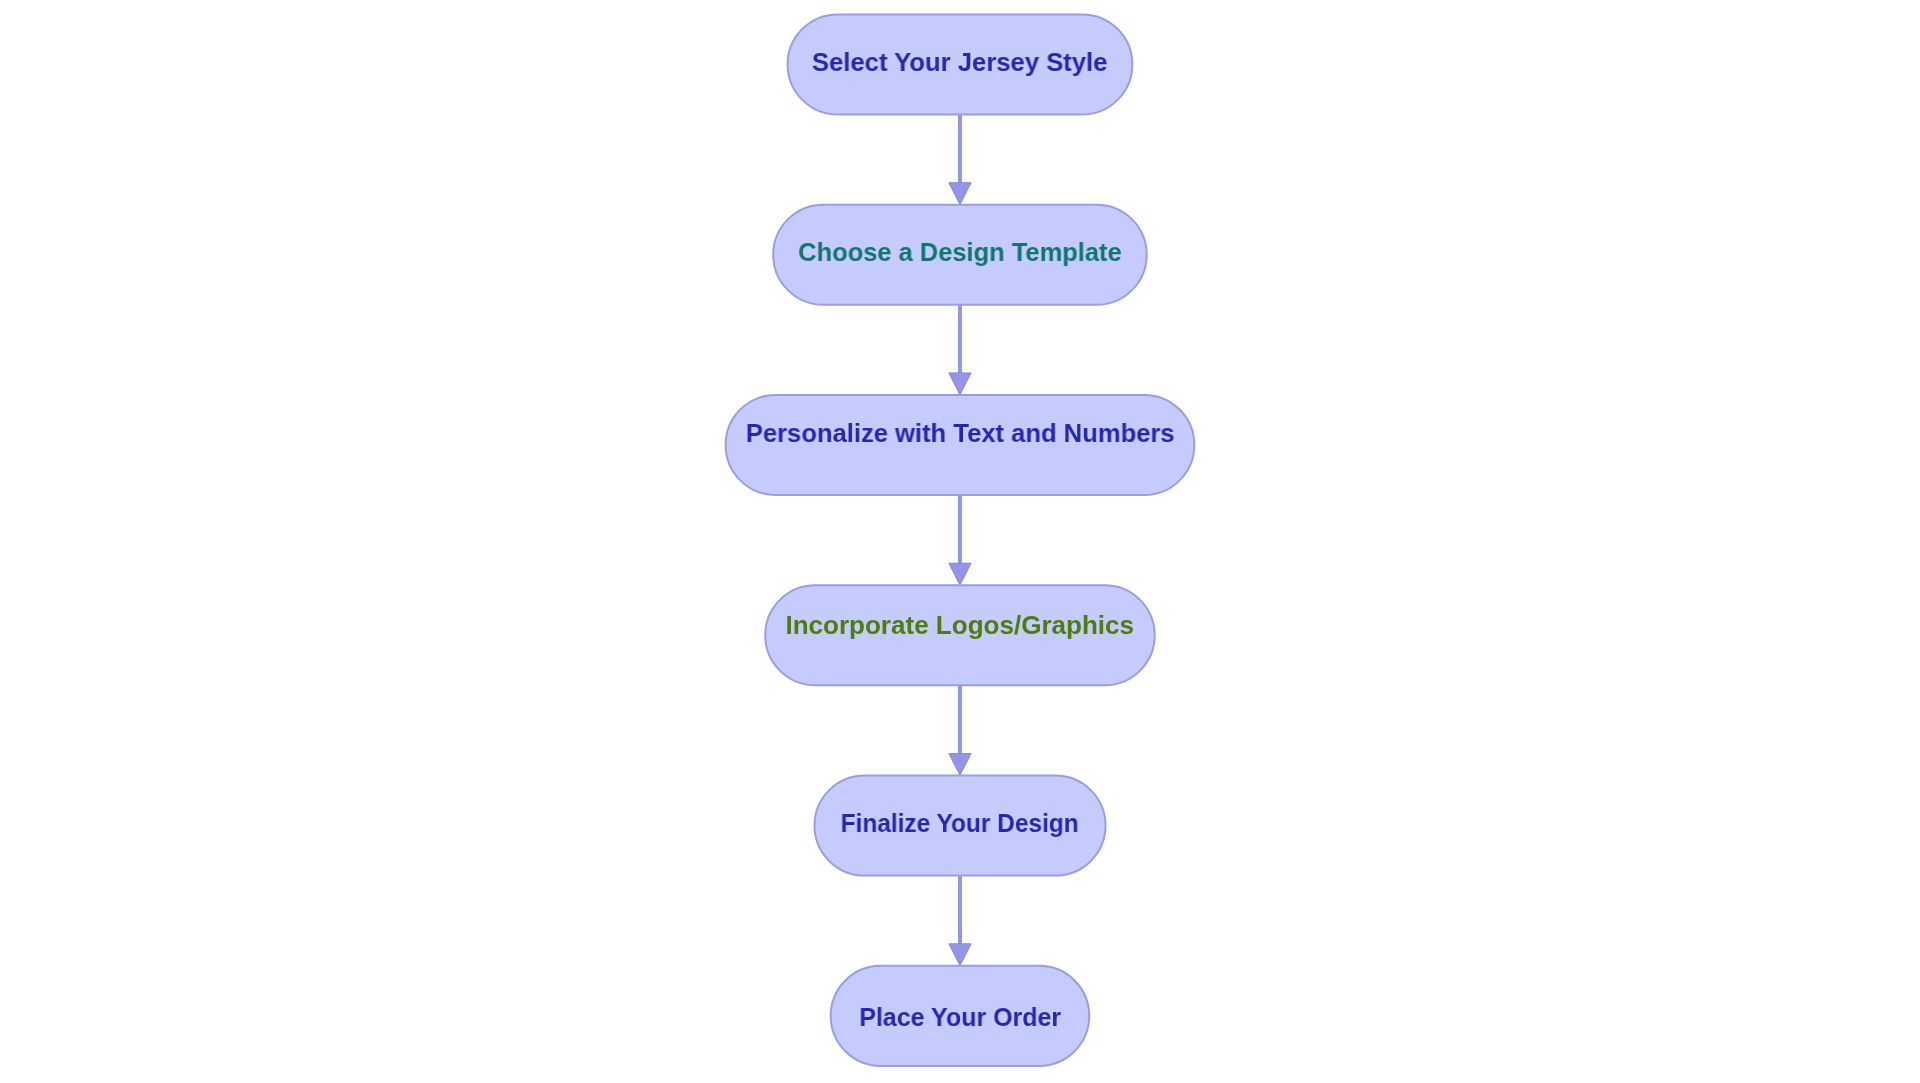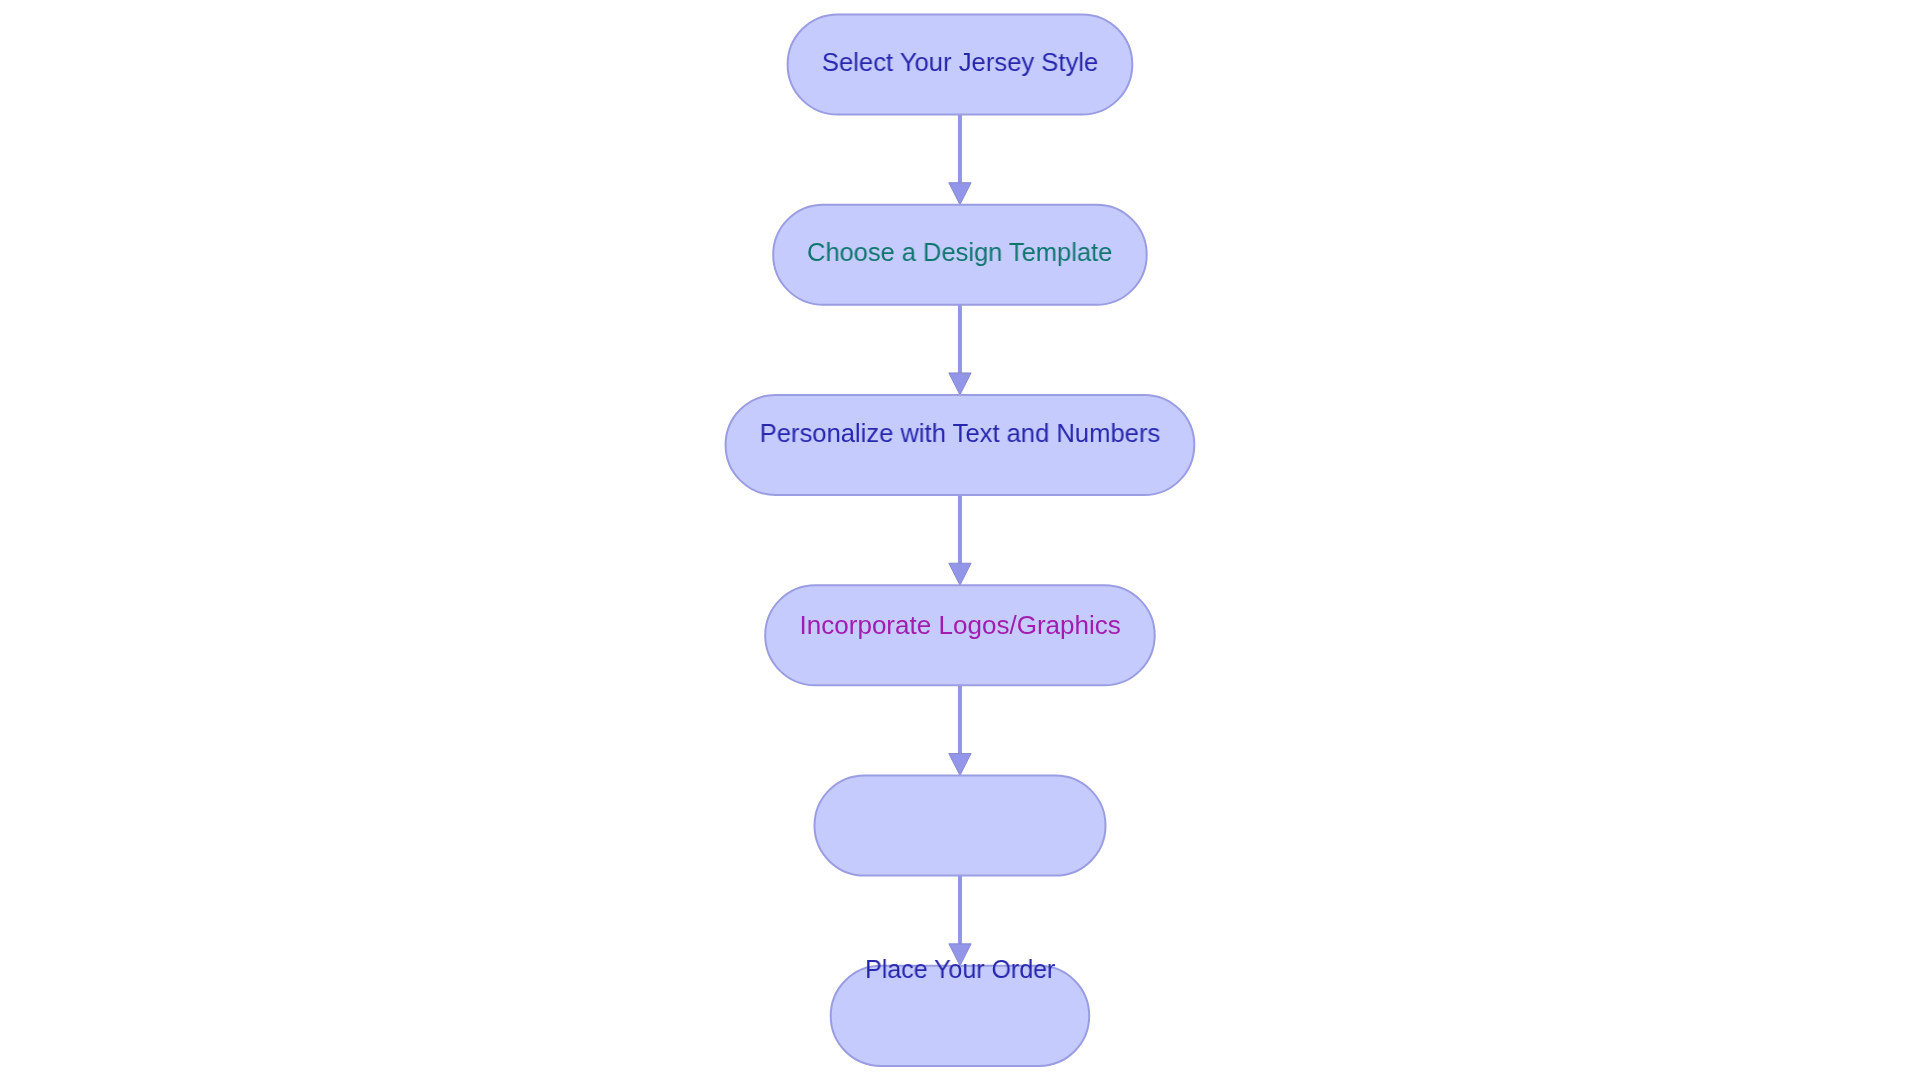--- a/index.html
+++ b/index.html
@@ -28,21 +28,21 @@
     display:inline-block;
     white-space:nowrap;
     transform-origin:center center;
     position:relative;
     top:-2px;
   }
 </style>
 </head>
 <body style="background: rgb(255, 255, 255);">
 
-<div id="stage" style="background: rgb(255, 255, 255);">
+<div id="stage" style="background: rgb(255, 255, 255); font-weight: bold;">
 
   <svg id="flow" viewBox="0 0 1920 1083">
 
     <g id="edge-layer">
       <g>
         <path class="edge-line" d="M 959.95 114.5 L 959.95 183.7" stroke="#9295e8" stroke-width="4" fill="none"></path>
         <path class="edge-head" d="M 948.8000000000001 182.7 L 971.1 182.7 L 959.95 204.7 Z" fill="#9295e8" stroke="#8286ce" stroke-width="0.9"></path>
       </g>
       <g>
         <path class="edge-line" d="M 959.95 304.79999999999995 L 959.95 373.9" stroke="#9295e8" stroke-width="4" fill="none"></path>
@@ -74,20 +74,23 @@
 
   <div class="node-label" style="left:787.6px;top:14.4px;width:344.7px;height:100.1px;color:#2727ad">
       <span class="node-label-text" style="transform: scaleX(0.993934);">Select Your Jersey Style</span>
     </div>
   <div class="node-label" style="left:773.2px;top:204.7px;width:373.5px;height:100.1px;color:#0f766e">
       <span class="node-label-text" style="transform: scaleX(0.987127);">Choose a Design Template</span>
     </div>
   <div class="node-label" style="left:725.6px;top:394.9px;width:468.7px;height:82px;color:#2727ad">
       <span class="node-label-text" style="transform: scaleX(0.991643);">Personalize with Text and Numbers</span>
     </div>
-  <div class="node-label" style="left:765.2px;top:585.2px;width:389.5px;height:85px;color:#a21caf">
+  <div class="node-label" style="left:765.2px;top:585.2px;width:389.5px;height:85px;color:#4d7c0f">
       <span class="node-label-text" style="transform: scaleX(1.00929);">Incorporate Logos/Graphics</span>
     </div>
-  <div class="node-label" style="left:830.7px;top:921px;width:258.5px;height:100.1px;color:#2727ad">
+  <div class="node-label" style="left:814.5px;top:775.5px;width:291.0px;height:100.1px;color:#2727ad">
+      <span class="node-label-text" style="transform: scaleX(0.947329);">Finalize Your Design</span>
+    </div>
+  <div class="node-label" style="left:830.7px;top:969px;width:258.5px;height:100.1px;color:#2727ad">
       <span class="node-label-text" style="transform: scaleX(0.968602);">Place Your Order</span>
     </div>
 
 </div>
 
 </body></html>

